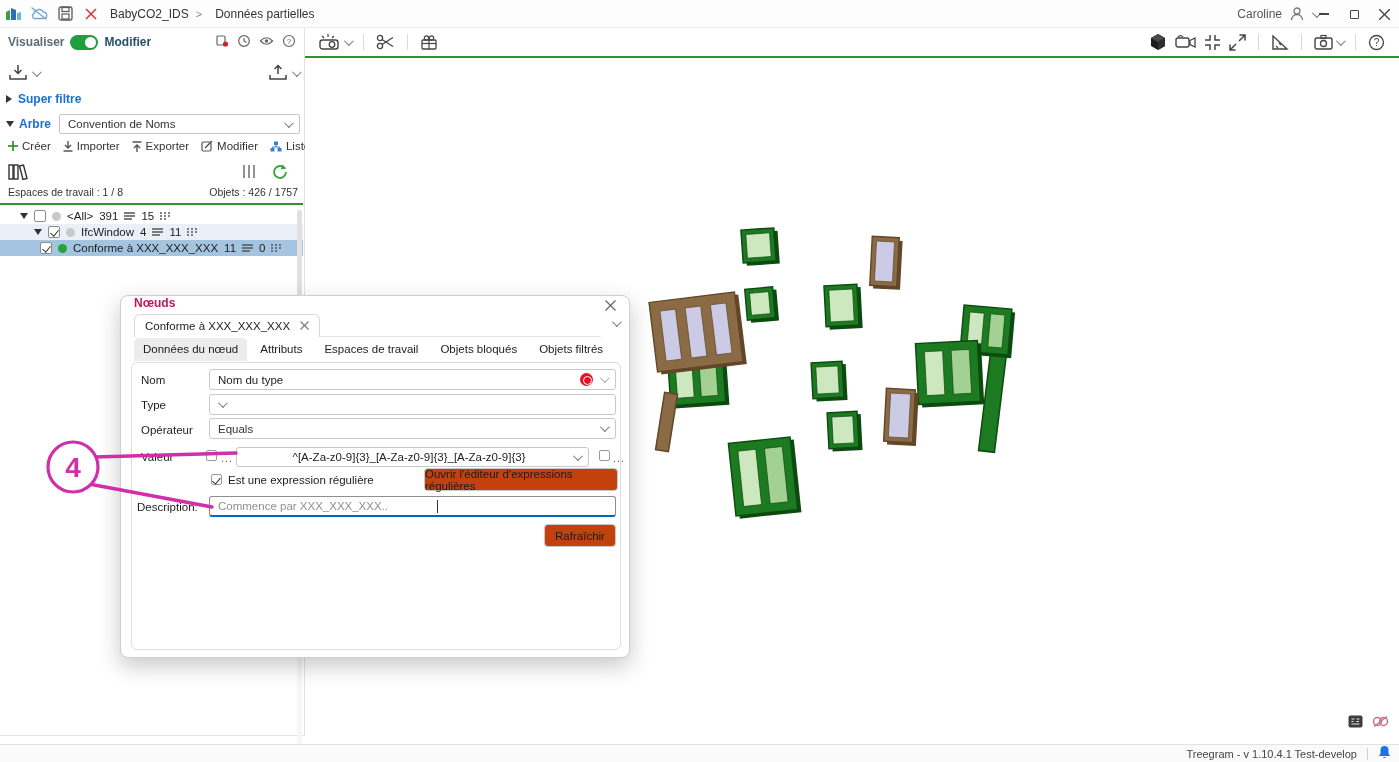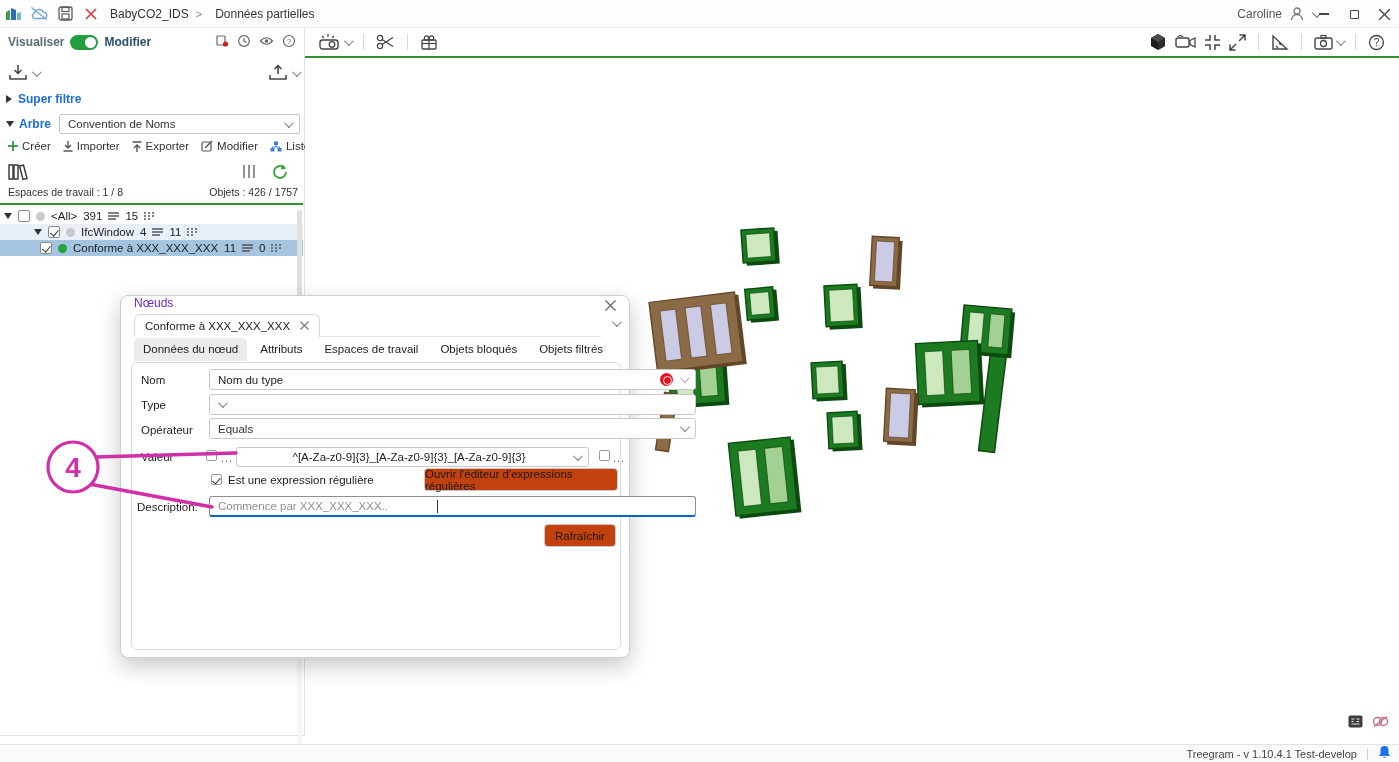--- a/index.html
+++ b/index.html
@@ -60,33 +60,33 @@
   #vp-toolbar { position:absolute; left:0; top:0; width:100%; height:28px; display:flex; align-items:center; padding:0 10px; }
   .vdiv { width:1px; height:16px; background:#d9d9d9; margin:0 8px; }
   #vp-green { position:absolute; left:0; top:28px; width:100%; height:2px; background:#2e9230; }
   #scene { position:absolute; left:0; top:30px; width:1094px; height:672px; }
   #vp-corner { position:absolute; right:10px; bottom:14px; display:flex; gap:9px; align-items:center; }
   .tool-ico { display:flex; align-items:center; gap:3px; padding:0 4px; }
 
   
   #dialog { position:absolute; left:120px; top:295px; width:510px; height:363px; background:#fff;
     border:1px solid #cfcfcf; border-radius:8px; box-shadow:0 8px 22px rgba(0,0,0,.22); z-index:40; }
-  #dlg-title { position:absolute; left:13px; top:0; font-weight:normal; font-size:12px; color:#6d28d9; }
+  #dlg-title { position:absolute; left:13px; top:0; font-weight:bold; font-size:12px; color:#be185d; }
   #dlg-close { position:absolute; right:10px; top:4px; width:14px; height:14px; }
   #dlg-ddchev { position:absolute; right:10px; top:24px; }
   #dlg-tabrow { position:absolute; left:13px; top:18px; right:28px; height:23px; border-bottom:1px solid #e3e3e3; }
   #dlg-tab { position:absolute; left:0; top:0; height:23px; background:#fff; border:1px solid #d8d8d8; border-bottom:none;
     border-radius:6px 6px 0 0; display:flex; align-items:center; gap:10px; padding:0 10px; font-size:11.5px; color:#222; z-index:2; }
   #dlg-tab::after { content:""; position:absolute; left:0; right:0; bottom:-1px; height:1px; background:#fff; }
   #dlg-subtabs { position:absolute; left:13px; top:42px; display:flex; gap:4px; font-size:11.5px; }
   .subtab { padding:5px 9px 6px; color:#1c1c1c; border-radius:5px 5px 0 0; }
   .subtab.active { background:#ececec; }
   #dlg-content { position:absolute; left:10px; top:66px; width:490px; height:288px; border:1px solid #dcdcdc; border-radius:6px; background:#fff; }
   .flabel { position:absolute; left:20px; font-size:11.5px; color:#1c1c1c; }
-  .fin { position:absolute; left:88px; width:487px; height:21px; border:1px solid #c9c9c9; border-radius:3px; background:#fff;
+  .fin { position:absolute; left:88px; width:407px; height:21px; border:1px solid #c9c9c9; border-radius:3px; background:#fff;
     display:flex; align-items:center; padding:0 8px; font-size:11.5px; color:#222; }
   .fin .fill { flex:1; }
   .cbx { position:absolute; width:11px; height:11px; border:1px solid #9a9a9a; border-radius:2px; background:#fff; }
   .cbx.checked::after { content:""; position:absolute; left:2px; top:0.5px; width:4px; height:6.5px;
     border-right:1.5px solid #333; border-bottom:1.5px solid #333; transform:rotate(40deg); }
   .dots { position:absolute; font-size:11px; color:#666; letter-spacing:1px; }
   #desc-input { border:1px solid #8f8f8f; border-bottom:2px solid #0067c0; color:#8f8f8f;gap:48px; }
   #desc-caret { width:1px; height:13px; background:#333; margin-left:1px; }
   .dlg-btn { position:absolute; height:23px; border:1px solid #c9c9c9; border-radius:4px; background:#c2410c;
     display:flex; align-items:center; justify-content:center; font-size:11.5px; color:#1c1c1c; }
@@ -281,21 +281,21 @@
       </span>
     </div>
 
     <div id="counts-row">
       <span>Espaces de travail : 1 / 8</span>
       <span>Objets : 426 / 1757</span>
     </div>
     <div id="green-rule"></div>
 
     <div id="tree">
-      <div class="trow" style="padding-left:4px;">
+      <div class="trow" style="padding-left:20px;">
         <span class="tri-d" style="margin:0;"></span>
         <span class="cb"></span>
         <span class="dot gray"></span>
         <span>&lt;All&gt;</span>
         <span class="cnt">391</span>
         <span class="mini-ico">
             <svg width="11" height="10">
               <path d="M0 2 h11 M0 5 h11 M0 8 h8" stroke="#555" stroke-width="1.3"></path>
             </svg>
           </span>

